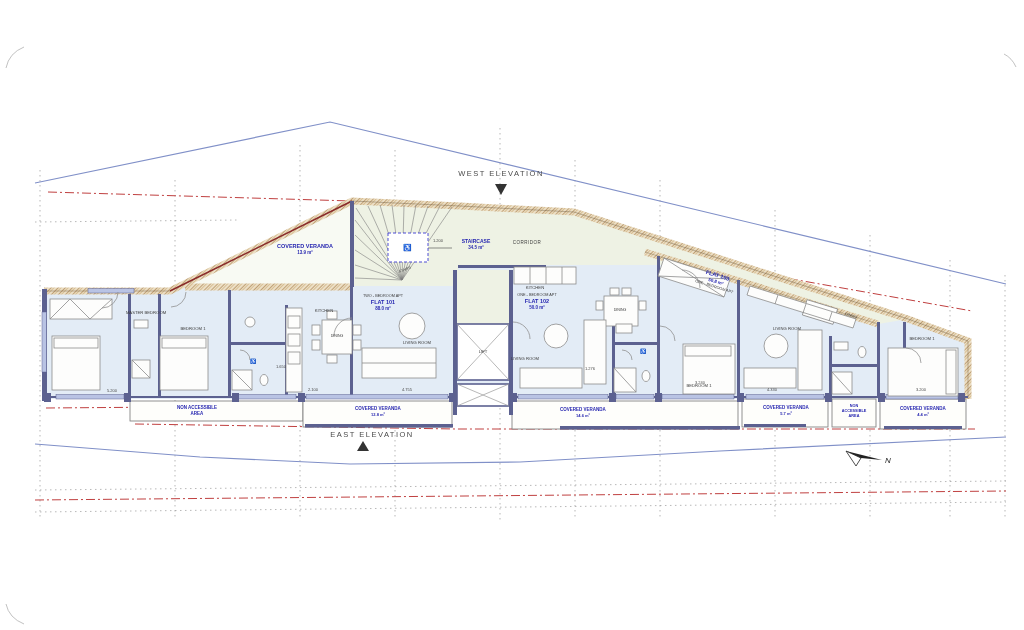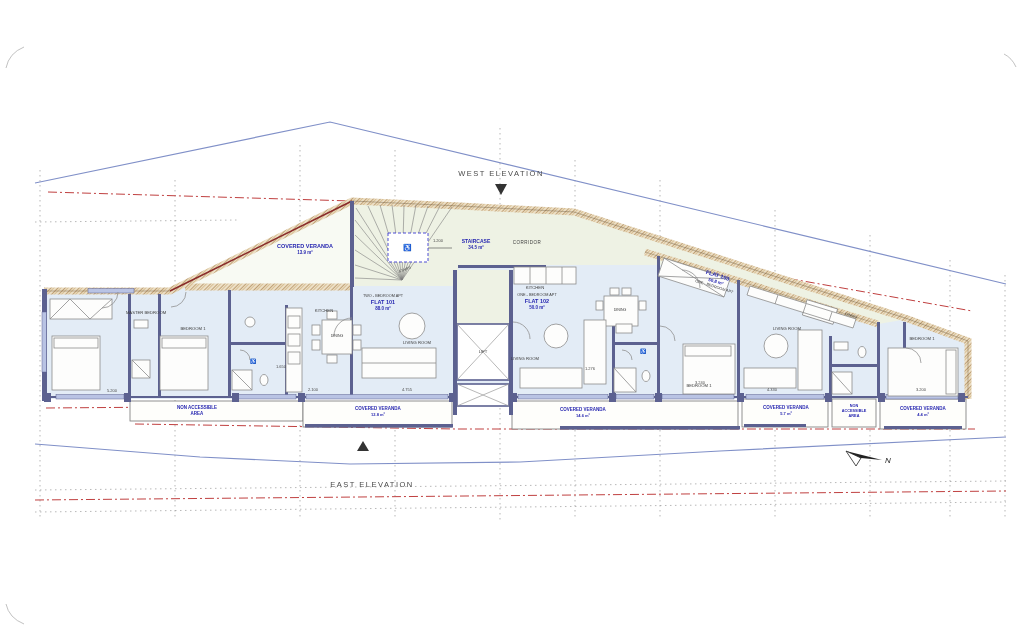--- a/index.html
+++ b/index.html
@@ -274,21 +274,21 @@
   <g>
     <polygon points="357,431 369,431 363,421" fill="#333"></polygon>
   </g>
   <g>
     <polygon points="846,431 882,440 861,438" fill="#222"></polygon>
     <polygon points="846,431 861,438 856,446" fill="none" stroke="#222" stroke-width="0.8"></polygon>
   </g>
 </svg>
 
 <div class="lbl elev" style="left:501px;top:154px;">WEST ELEVATION</div>
-<div class="lbl elev" style="left:372px;top:465px;">EAST ELEVATION</div>
+<div class="lbl elev" style="left:372px;top:415px;">EAST ELEVATION</div>
 <div class="lbl north" style="left:888px;top:441px;">N</div>
 
 <div class="lbl blue" style="left:305px;top:229px;font-size:5.5px;">
   <div>COVERED VERANDA</div>
   <div style="font-size:4.5px;">13.9 m²</div>
 </div>
 
 <div class="lbl blue" style="left:476px;top:224px;font-size:5px;">
   <div>STAIRCASE</div>
   <div style="font-size:4.5px;">34.5 m²</div>

